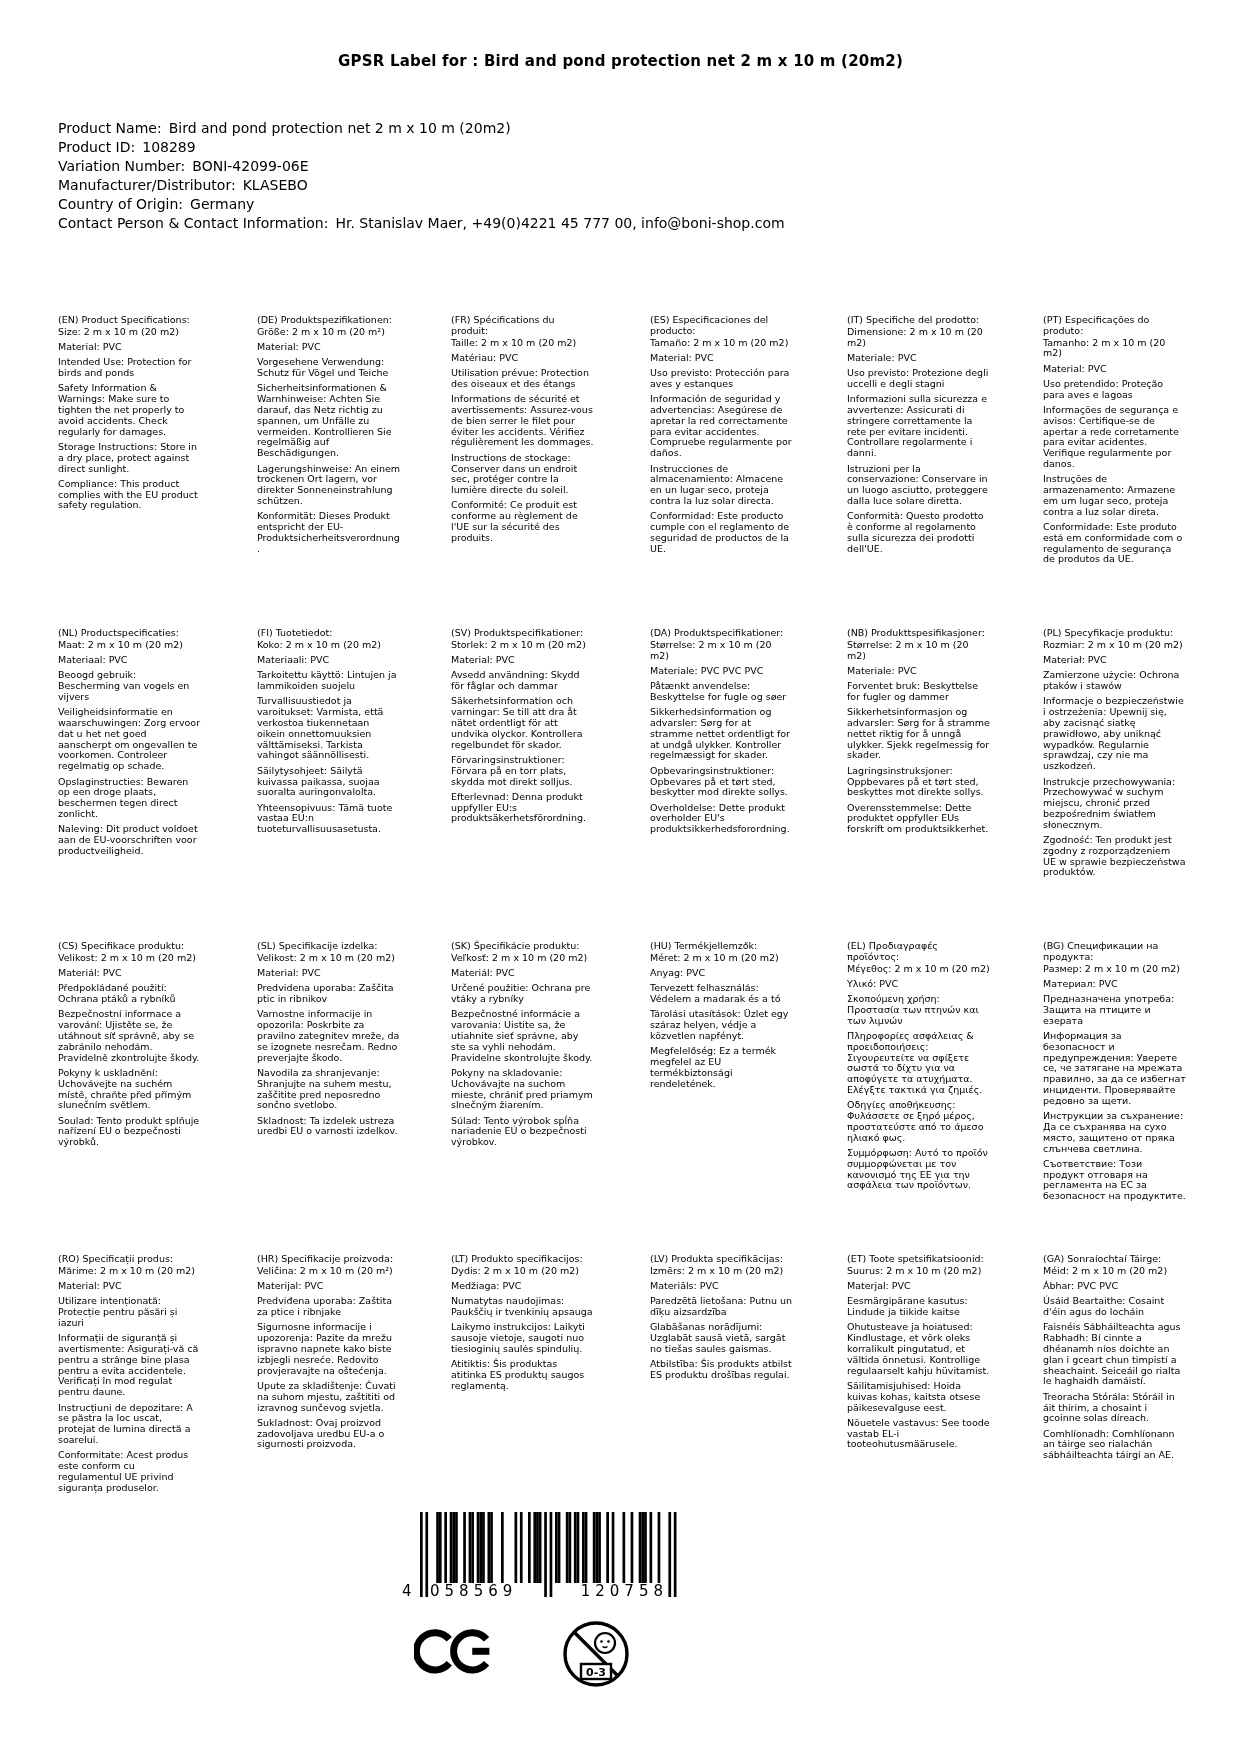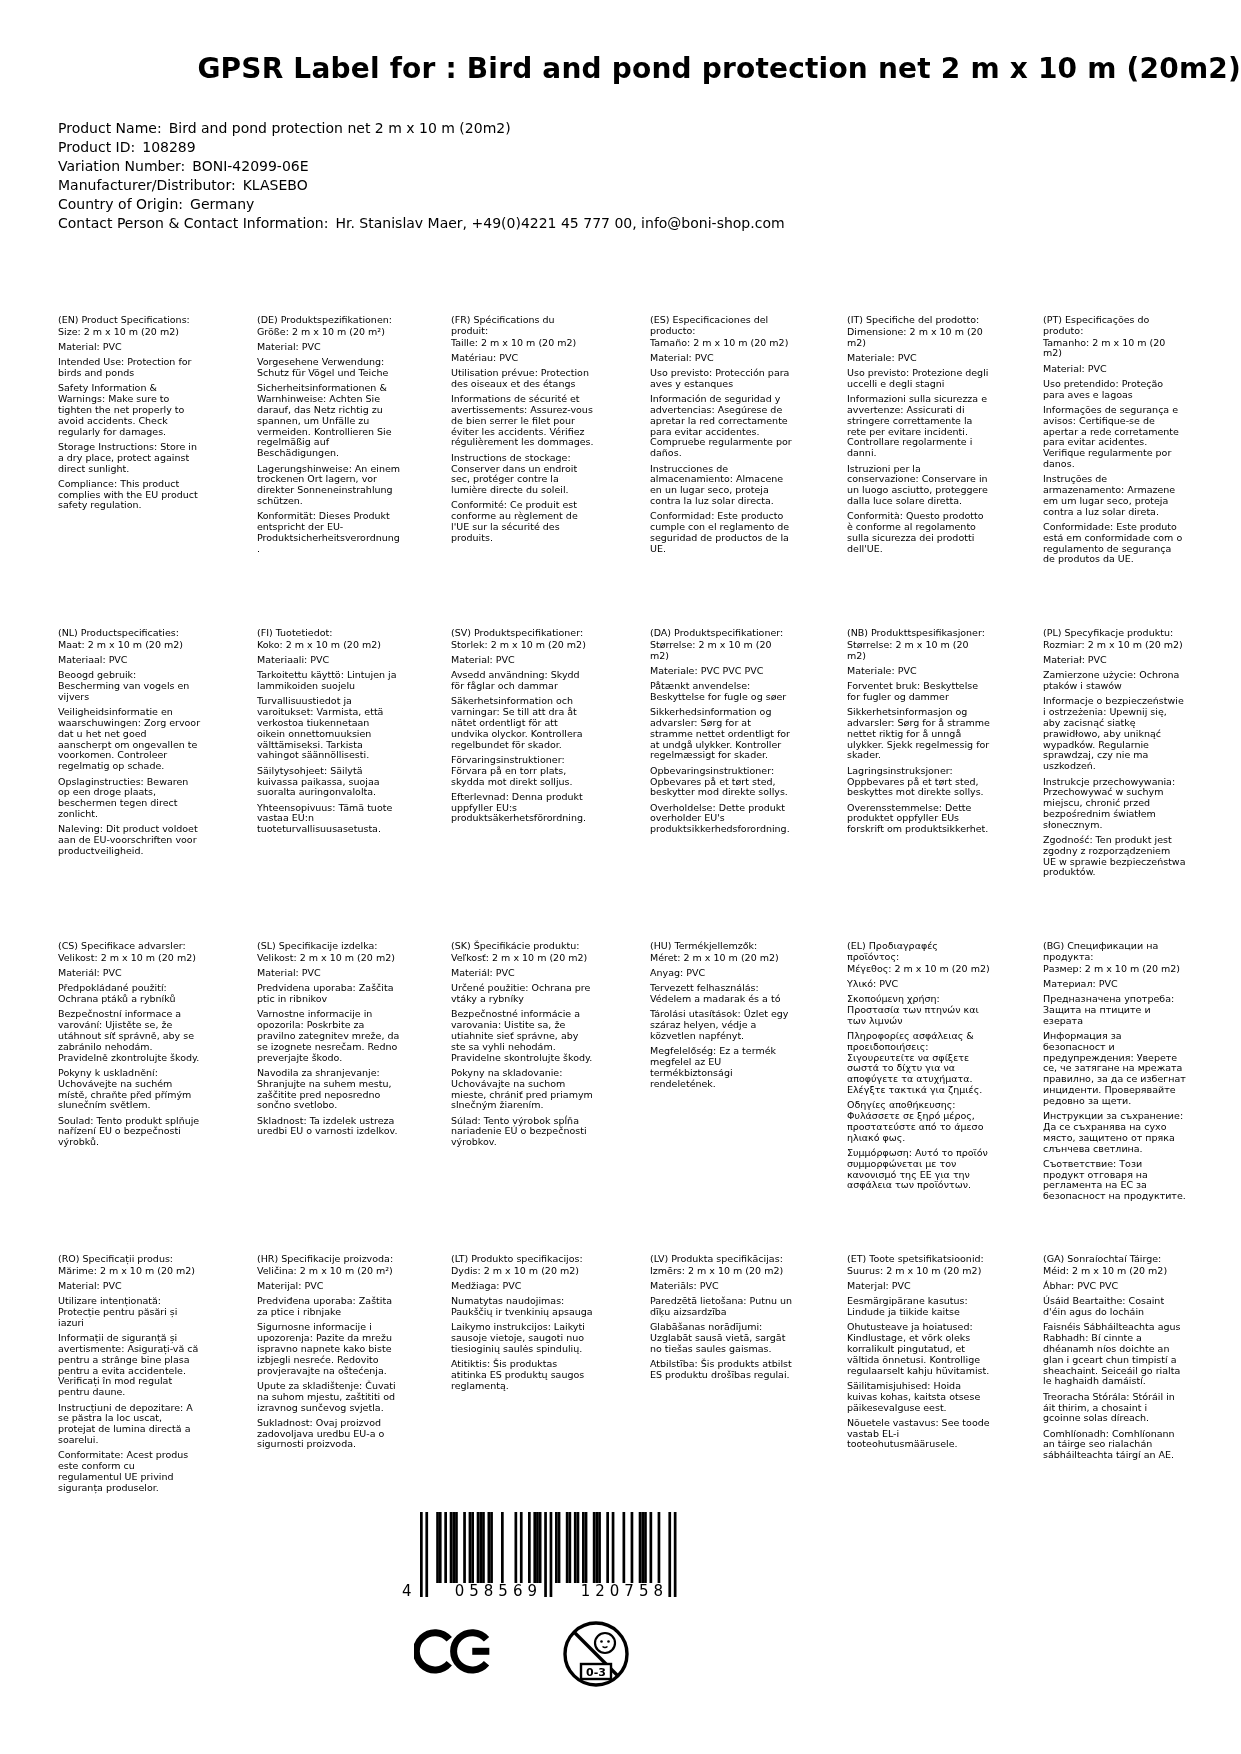--- a/index.html
+++ b/index.html
@@ -1,39 +1,39 @@
 <!DOCTYPE html>
 <html><head>
 <meta charset="utf-8">
 <style>
   *{margin:0;padding:0;box-sizing:border-box}
   html,body{width:1241px;height:1754px;background:#ffffff}
   body{font-family:"DejaVu Sans","Liberation Sans",sans-serif;color:#000;position:relative;overflow:hidden}
 
-  .title{position:absolute;top:52px;left:0;width:100%;text-align:right;font-size:28px;font-weight:bold;letter-spacing:.2px}
+  .title{position:absolute;top:52px;left:0;width:100%;text-align:center;font-size:15px;font-weight:bold;letter-spacing:.2px}
 
   .header{position:absolute;left:58px;top:119px;font-size:14px;line-height:19px}
   .hline{white-space:nowrap}
   .hlabel{font-weight:normal;margin-right:7px}
 
   .row{position:absolute;left:58px;display:grid;grid-template-columns:199px 194px 199px 197px 196px 170px;align-items:start}
   #row0{top:315px}
   #row1{top:628px}
   #row2{top:941px}
   #row3{top:1254px}
   .spec{width:143px;font-size:9.5px;line-height:10.8px}
   .spec-heading{font-weight:normal;margin-bottom:1px;overflow-wrap:break-word}
   .spec-p{margin:0 0 4.5px 0;overflow-wrap:break-word;word-break:break-word}
 
   .barcode{position:absolute;left:402px;top:1512px;width:285px;height:96px}
   .bars{position:absolute;left:18px;top:0}
   .bars rect{fill:#000}
   .bc-digit{position:absolute;top:71px;font-size:15px;line-height:17px}
   .bc-first{left:0px}
-  .bc-g1{left:28px;width:112px;text-align:right;letter-spacing:5px}
+  .bc-g1{left:28px;width:112px;text-align:left;letter-spacing:5px}
   .bc-g2{left:154px;width:112px;text-align:right;letter-spacing:5px}
 
   .ce{position:absolute;left:414px;top:1628px}
   .age{position:absolute;left:560px;top:1618px}
 </style>
 </head>
 <body>
 
 <div class="title">GPSR Label for : Bird and pond protection net 2 m x 10 m (20m2)</div>
 
@@ -180,21 +180,21 @@
   <p class="spec-p">Rozmiar: 2 m x 10 m (20 m2)</p>
       <p class="spec-p">Materiał: PVC</p>
       <p class="spec-p">Zamierzone użycie: Ochrona ptaków i stawów</p>
       <p class="spec-p">Informacje o bezpieczeństwie i ostrzeżenia: Upewnij się, aby zacisnąć siatkę prawidłowo, aby uniknąć wypadków. Regularnie sprawdzaj, czy nie ma uszkodzeń.</p>
       <p class="spec-p">Instrukcje przechowywania: Przechowywać w suchym miejscu, chronić przed bezpośrednim światłem słonecznym.</p>
       <p class="spec-p">Zgodność: Ten produkt jest zgodny z rozporządzeniem UE w sprawie bezpieczeństwa produktów.</p>
     </div>
 </div>
 <div class="row" id="row2">
   <div class="spec">
-    <div class="spec-heading">(CS) Specifikace advarsler:</div>
+    <div class="spec-heading">(CS) Specifikace produktu:</div>
   <p class="spec-p">Velikost: 2 m x 10 m (20 m2)</p>
       <p class="spec-p">Materiál: PVC</p>
       <p class="spec-p">Předpokládané použití: Ochrana ptáků a rybníků</p>
       <p class="spec-p">Bezpečnostní informace a varování: Ujistěte se, že utáhnout síť správně, aby se zabránilo nehodám. Pravidelně zkontrolujte škody.</p>
       <p class="spec-p">Pokyny k uskladnění: Uchovávejte na suchém místě, chraňte před přímým slunečním světlem.</p>
       <p class="spec-p">Soulad: Tento produkt splňuje nařízení EU o bezpečnosti výrobků.</p>
     </div>
 
   <div class="spec">
     <div class="spec-heading">(SL) Specifikacije izdelka:</div>

